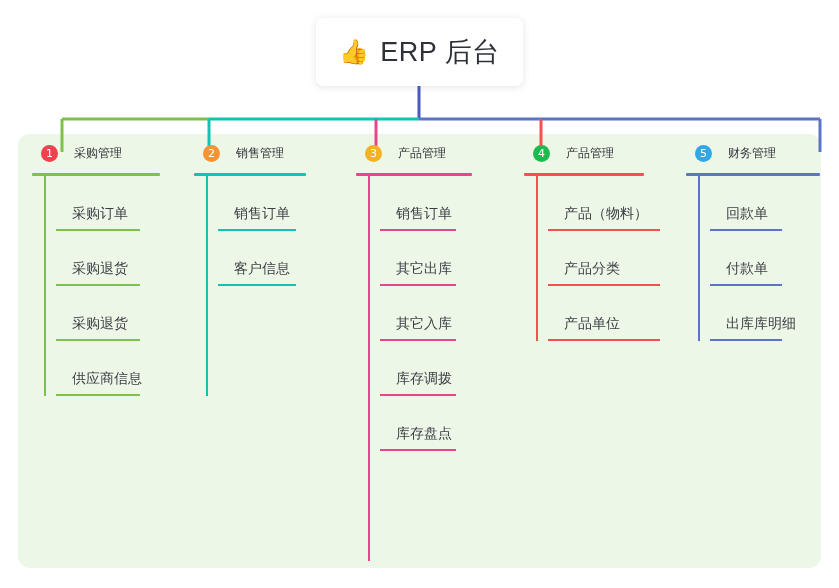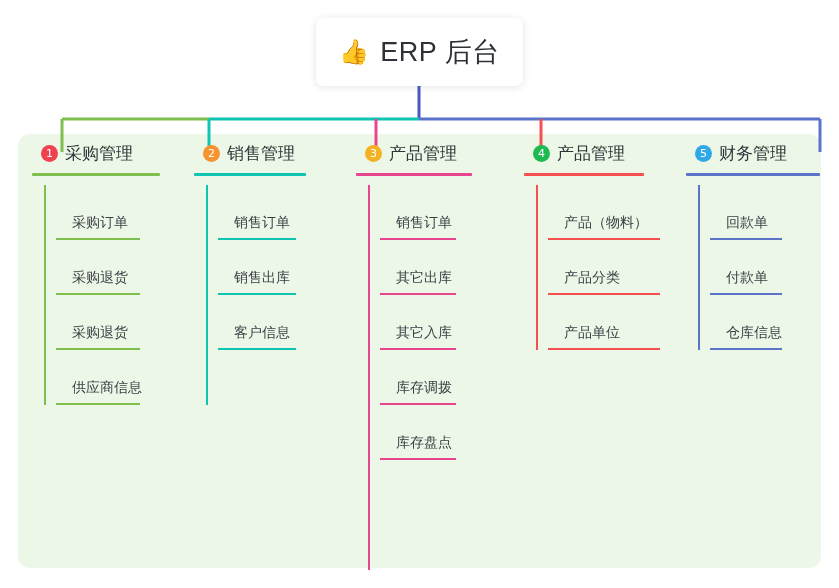--- a/index.html
+++ b/index.html
@@ -93,34 +93,35 @@
     height: 17px;
     border-radius: 50%;
     color: #ffffff;
     font-size: 11px;
     line-height: 17px;
     text-align: center;
     flex: 0 0 auto;
     font-family: "DejaVu Sans", sans-serif;
   }
   .col-title {
-    font-size: 17px;
+    font-size: 12px;
     color: #2f3439;
     white-space: nowrap;
     font-weight: normal;
+    margin-left: 9px;
   }
   .header-rule {
     height: 3px;
     border-radius: 1px;
     margin-top: 1px;
   }
 
   .leaves {
     position: relative;
-    margin-top: 9px;
+    margin-top: 0;
     padding-left: 12px;
   }
   .trunk {
     position: absolute;
     left: 12px;
     top: 0;
     width: 2px;
   }
   .leaf {
     position: relative;
@@ -198,24 +199,20 @@
           <span class="col-title">销售管理</span>
         </div>
         <div class="header-rule" style="width: 112px; background: rgb(16, 196, 178);"></div>
         <div class="leaves">
           <div class="trunk" style="background: rgb(16, 196, 178); height: 220px;"></div>
           <div class="leaf">
             <span class="leaf-label">销售订单</span>
             <div class="leaf-rule" style="width: 78px; background: rgb(16, 196, 178);"></div>
           </div>
           <div class="leaf">
-            <span class="leaf-label">销售出库</span>
-            <div class="leaf-rule" style="width: 78px; background: rgb(16, 196, 178);"></div>
-          </div>
-          <div class="leaf">
             <span class="leaf-label">客户信息</span>
             <div class="leaf-rule" style="width: 78px; background: rgb(16, 196, 178);"></div>
           </div>
         </div>
       </div>
       <div class="column" style="left: 338px;">
         <div class="col-header">
           <span class="badge" style="background: rgb(244, 178, 35);">3</span>
           <span class="col-title">产品管理</span>
         </div>
@@ -276,20 +273,20 @@
           <div class="trunk" style="background: rgb(91, 116, 201); height: 165px;"></div>
           <div class="leaf">
             <span class="leaf-label">回款单</span>
             <div class="leaf-rule" style="width: 72px; background: rgb(91, 116, 201);"></div>
           </div>
           <div class="leaf">
             <span class="leaf-label">付款单</span>
             <div class="leaf-rule" style="width: 72px; background: rgb(91, 116, 201);"></div>
           </div>
           <div class="leaf">
-            <span class="leaf-label">仓库信息</span>
+            <span class="leaf-label">出库库明细</span>
             <div class="leaf-rule" style="width: 72px; background: rgb(91, 116, 201);"></div>
           </div>
         </div>
       </div>
     </div>
 
 </div>
 
 </body></html>

